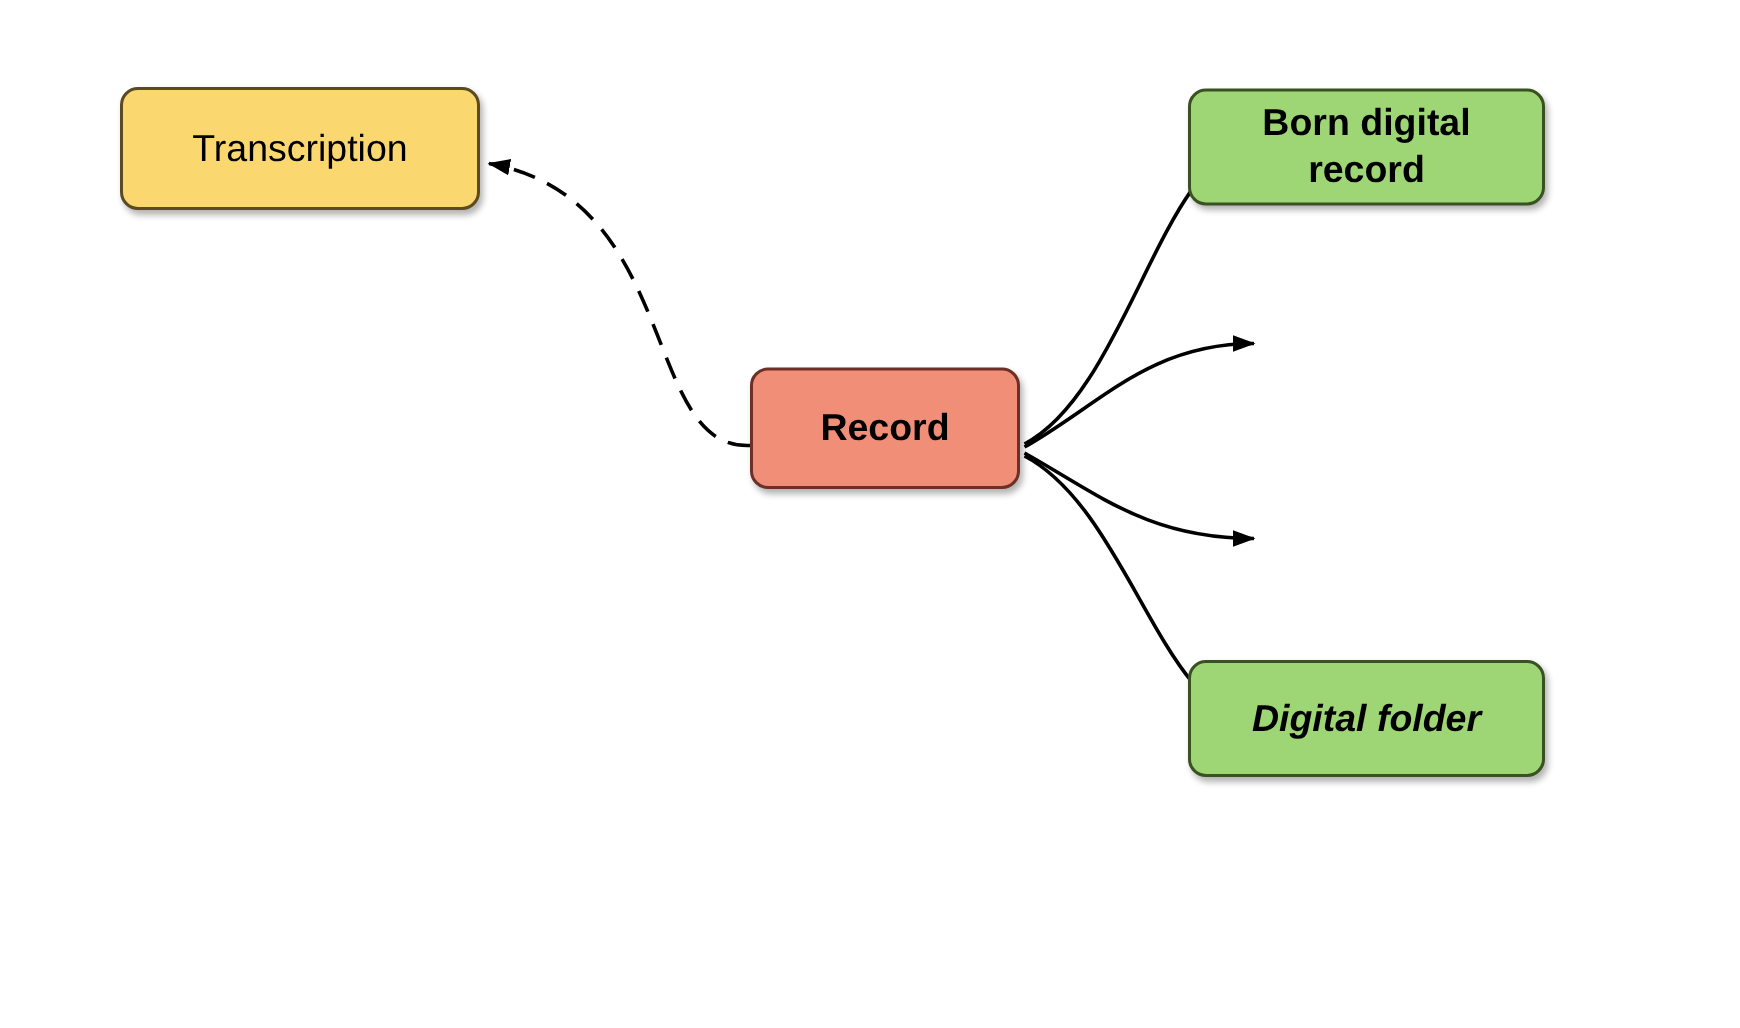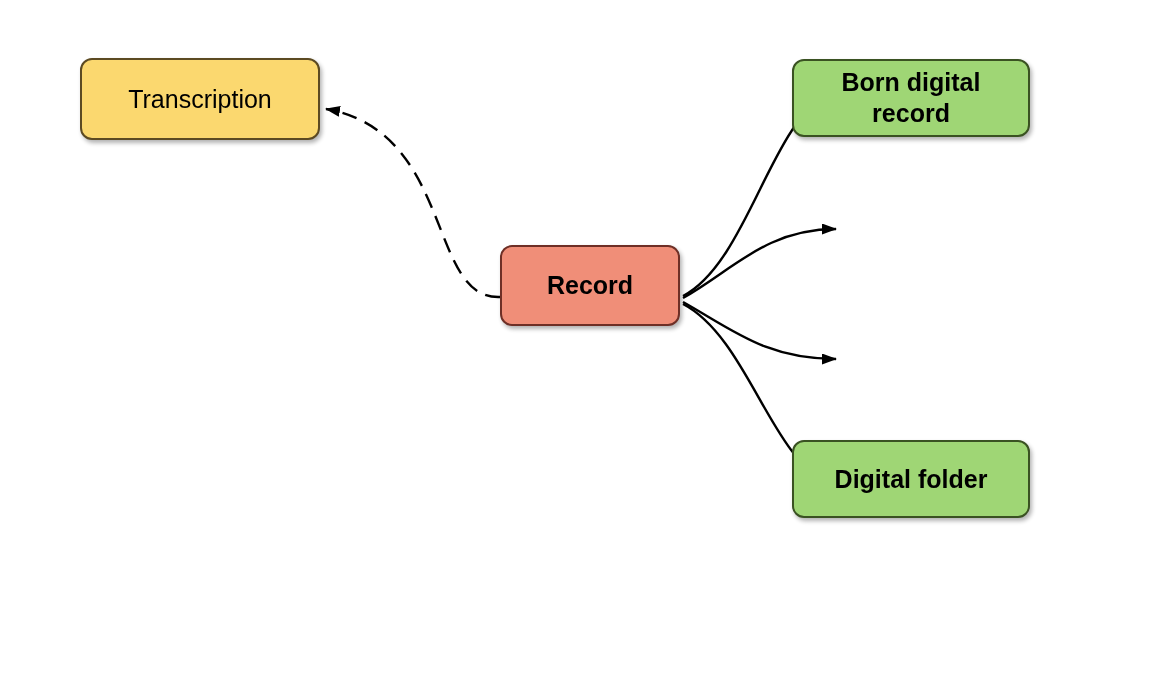--- a/index.html
+++ b/index.html
@@ -52,21 +52,21 @@
   }
   .node--green {
     left: 792px; width: 238px; height: 78px;
     background: var(--green-fill, #9FD675);
     border-color: var(--green-border, #3A5222);
     font-weight: 700;
   }
   .node--born-digital   { top: 59px; }
   .node--surrogate      { top: 190px; }
   .node--digital-record { top: 320px; }
-  .node--digital-folder { top: 440px; }
+  .node--digital-folder { top: 440px; font-style: italic; }
 
   .edge {
     fill: none;
     stroke: var(--edge-color, #000000);
     stroke-width: 2.4px;
   }
   .edge--dashed {
     stroke-dasharray: 15 9;
   }
 </style>

